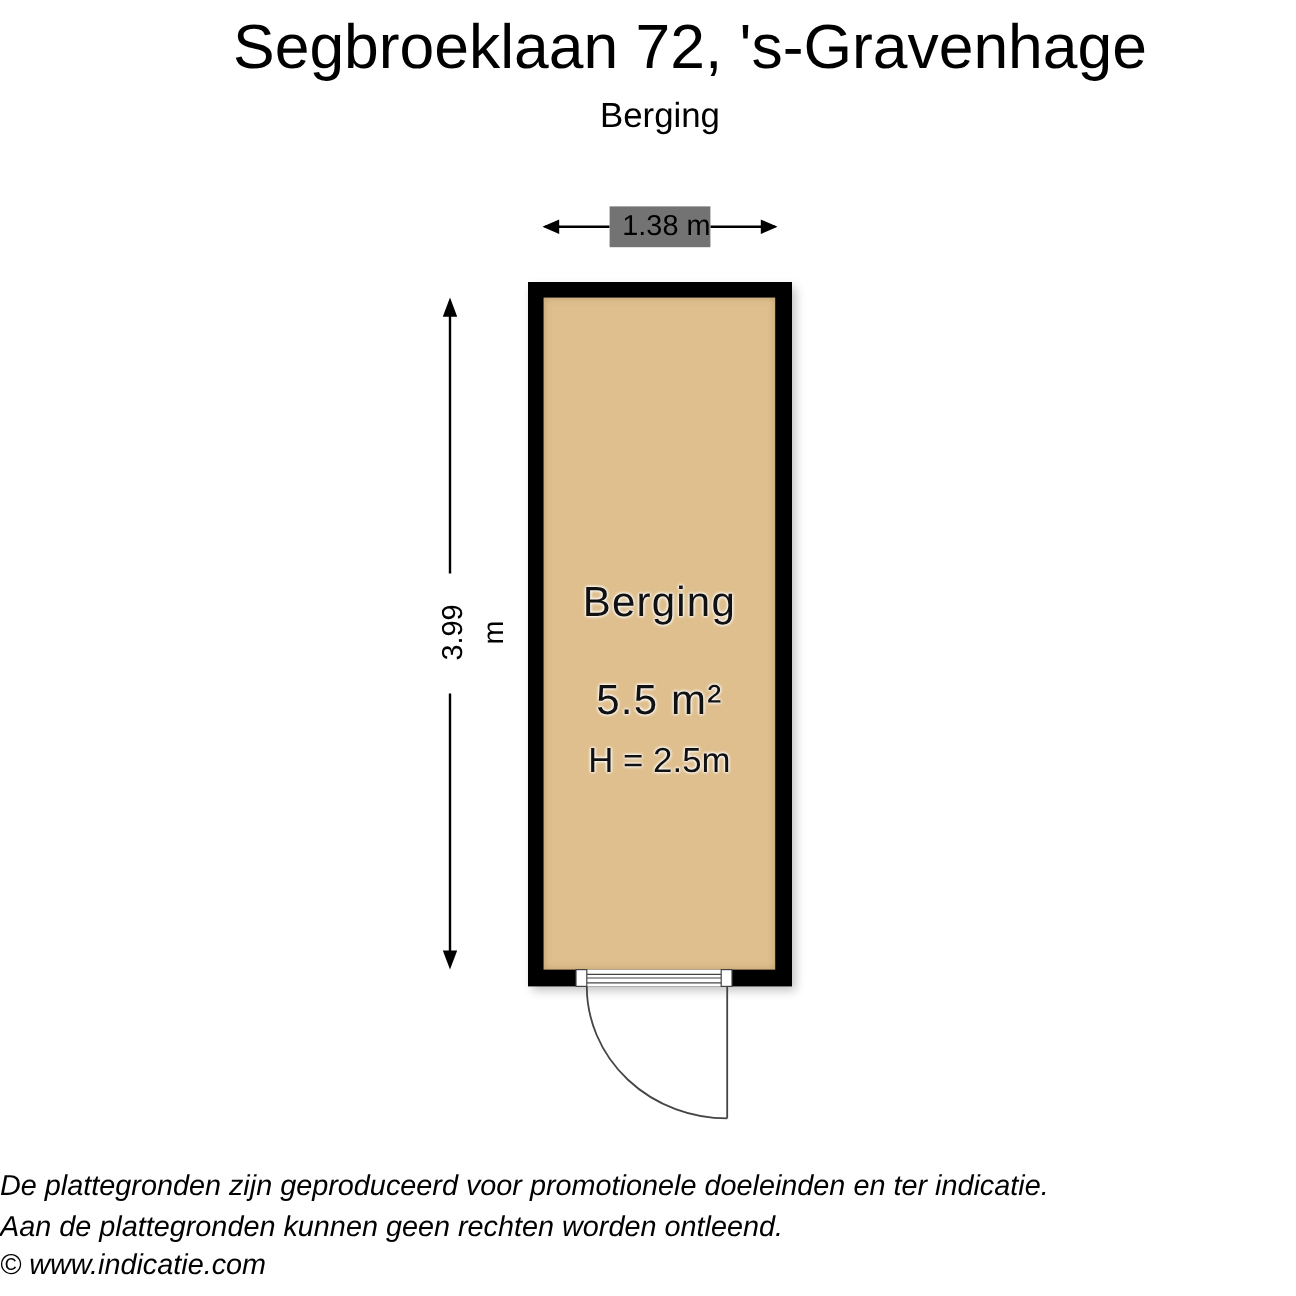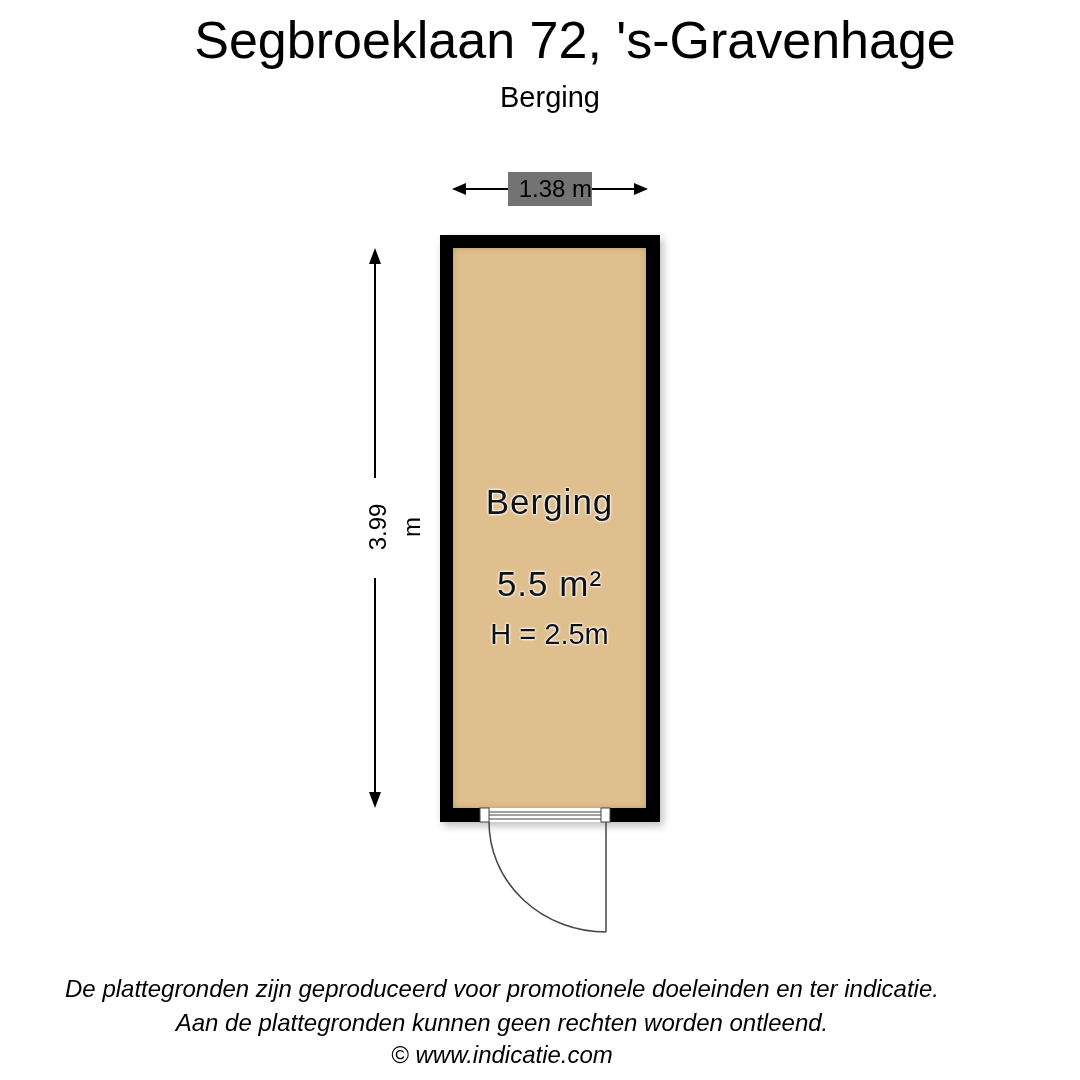--- a/index.html
+++ b/index.html
@@ -17,21 +17,21 @@
                   font-size: 24px; line-height: 34px; }
   .room { position: absolute; left: 440px; top: 235px; width: 220px; height: 587px;
           background: #000; box-shadow: 3px 4px 8px rgba(0,0,0,0.25); }
   .room-floor { position: absolute; left: 453px; top: 248px; width: 193px; height: 560px;
                 background: #dfbf8e; box-shadow: inset 0 0 6px rgba(120,90,40,0.35); }
   .room-text { position: absolute; left: 453px; width: 193px; text-align: center;
                color: #111; text-shadow: 0 0 3px #fff, 0 0 3px #fff, 0 0 2px #fff; }
   .room-name { top: 482px; font-size: 35px; line-height: 40px; letter-spacing: 1px; }
   .room-area { top: 528px; font-size: 35px; line-height: 40px; letter-spacing: 1px; margin-top: 36px; }
   .room-height { top: 574px; font-size: 29px; line-height: 36px; margin-top: 42px; }
-  .disclaimer { position: absolute; left: 12px; width: 980px; text-align: center; font-style: italic;
+  .disclaimer { position: absolute; left: 0; width: 980px; font-style: italic;
                 font-size: 24px; line-height: 30px; }
   svg { position: absolute; left: 0; top: 0; }
 </style>
 </head>
 <body>
 
 <div class="title">Segbroeklaan 72, 's-Gravenhage</div>
 <div class="subtitle">Berging</div>
 
 <div class="width-dim">

